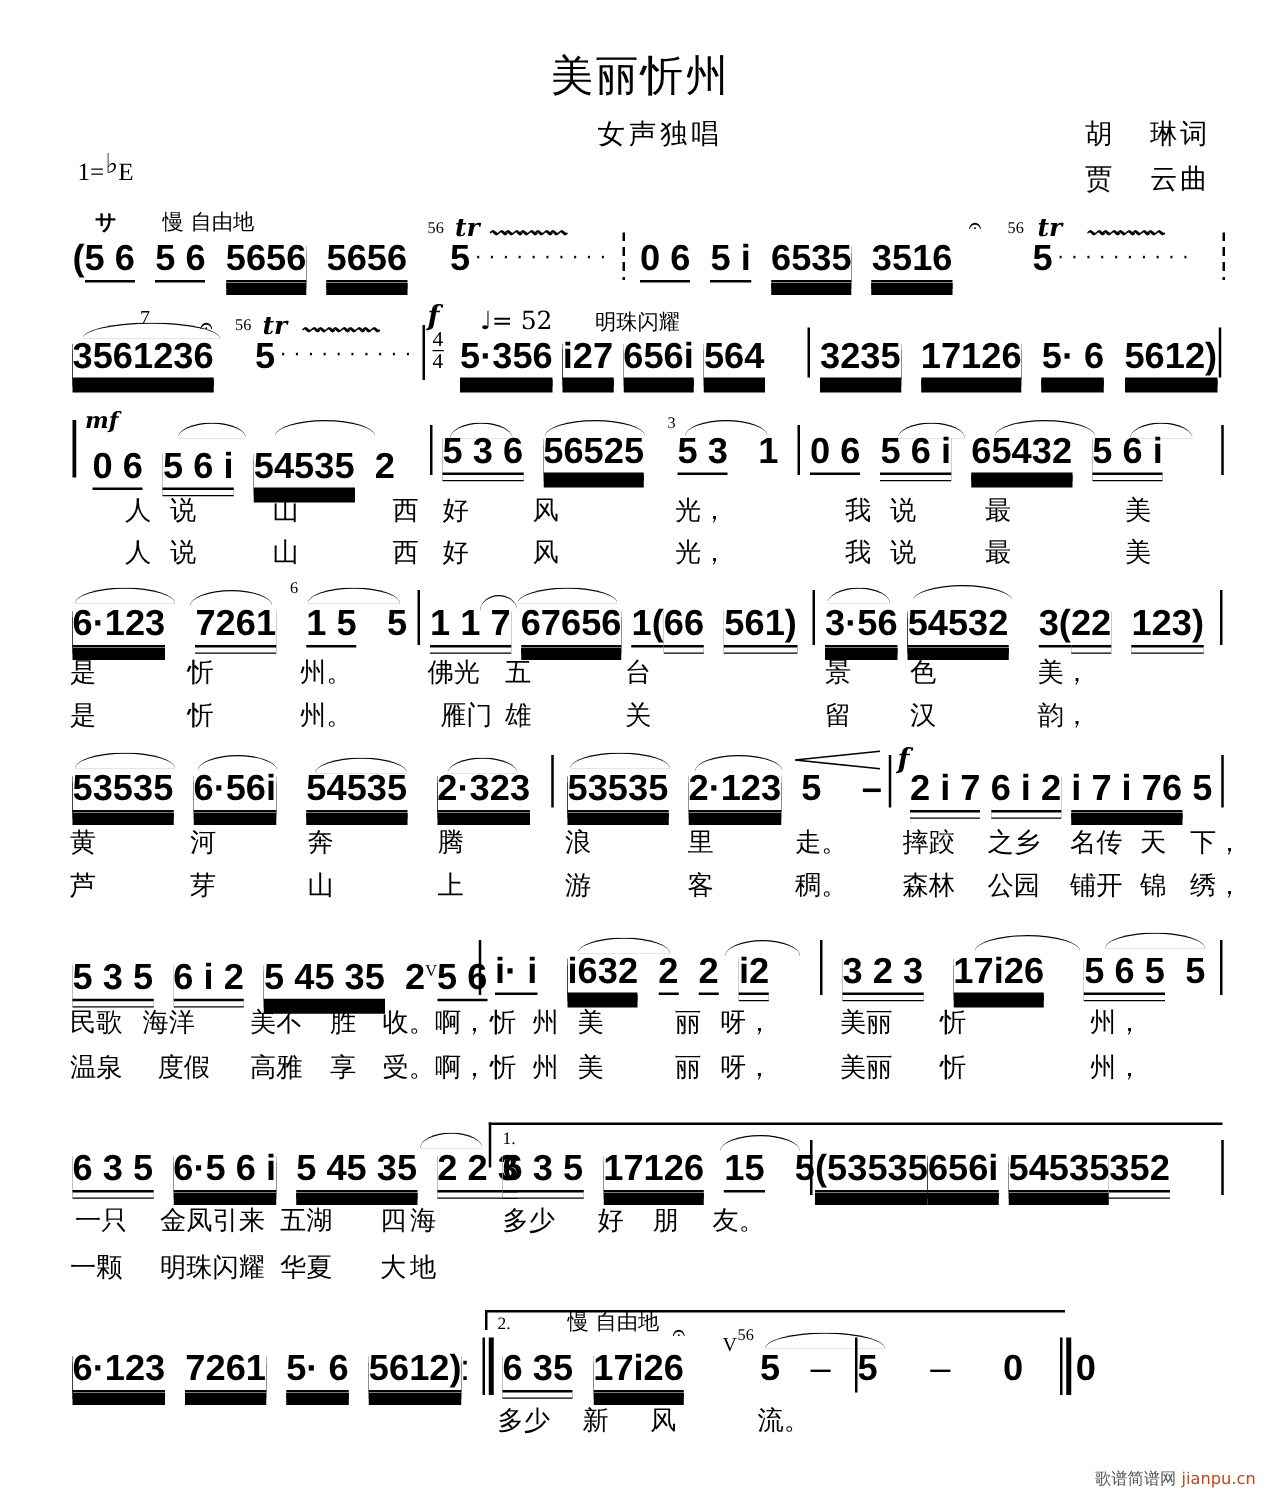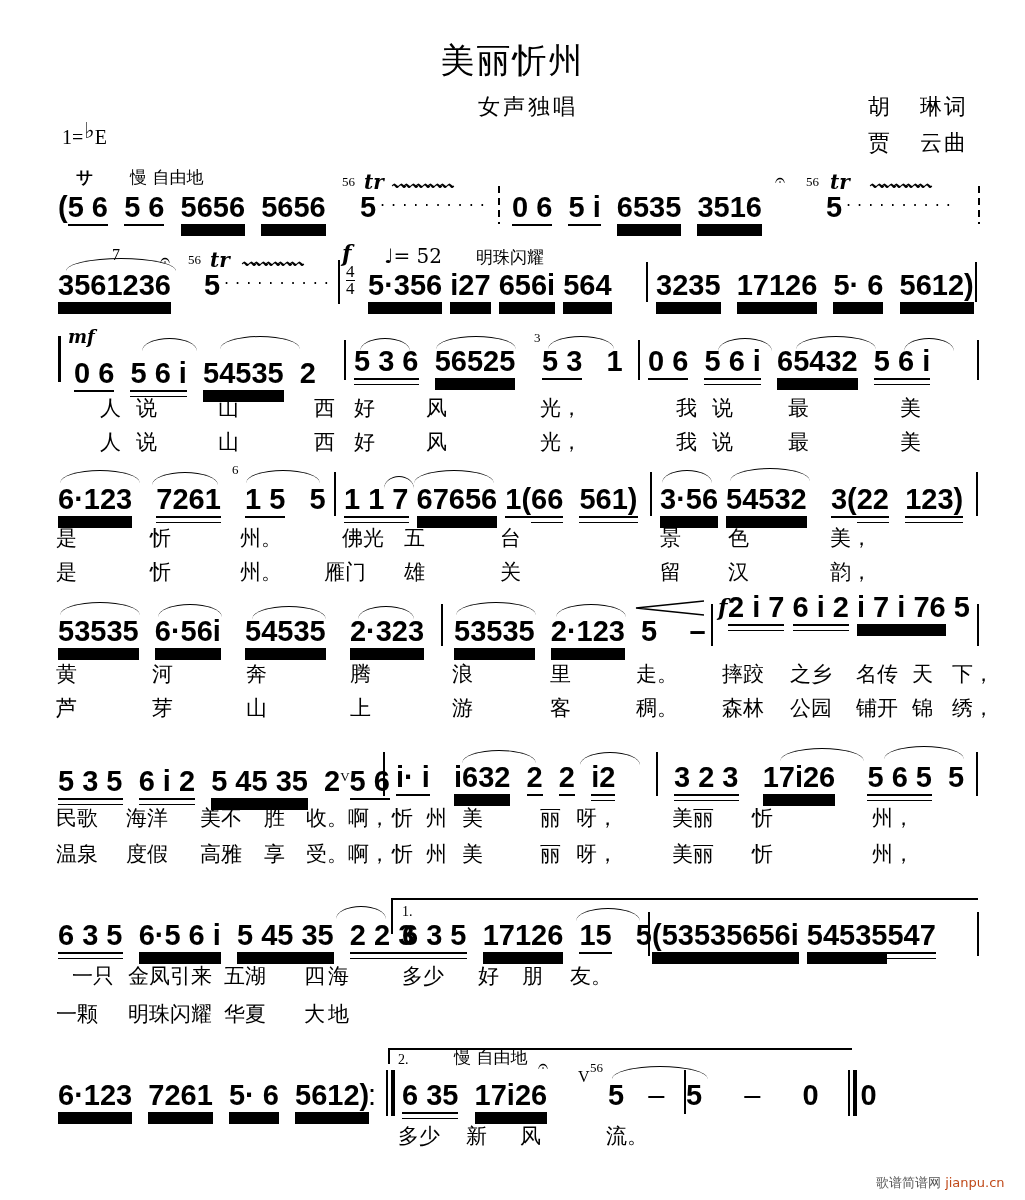--- a/index.html
+++ b/index.html
@@ -167,21 +167,21 @@
     <span class="abs" style="left:404px">五</span>
     <span class="abs" style="left:500px">台</span>
     <span class="abs" style="left:660px">景</span>
     <span class="abs" style="left:728px">色</span>
     <span class="abs" style="left:830px">美，</span>
 </div>
 <div class="abs lyric" style="top:558px;left:0;width:1025px;height:26px">
   <span class="abs" style="left:56px">是</span>
     <span class="abs" style="left:150px">忻</span>
     <span class="abs" style="left:240px">州。</span>
-    <span class="abs" style="left:324px">雁门</span>
+    <span class="abs" style="left:352px">雁门</span>
     <span class="abs" style="left:404px">雄</span>
     <span class="abs" style="left:500px">关</span>
     <span class="abs" style="left:660px">留</span>
     <span class="abs" style="left:728px">汉</span>
     <span class="abs" style="left:830px">韵，</span>
 </div>
 
 <div class="arc" style="left:60px;top:602px;width:80px"></div>
 <div class="arc" style="left:158px;top:604px;width:64px"></div>
 <div class="arc" style="left:252px;top:606px;width:74px"></div>
@@ -193,21 +193,21 @@
 <div class="arc" style="left:456px;top:602px;width:80px"></div>
 <div class="arc" style="left:556px;top:604px;width:70px"></div>
 <div class="abs notes" style="left:454px;top:616px">
   <span class="grp t">53535</span>&nbsp;&nbsp;<span class="grp t">2·123</span>&nbsp;&nbsp;<span>5</span>&nbsp;&nbsp;&nbsp;&nbsp;<span>–</span>
 </div>
 <svg class="abs" style="left:634px;top:600px" width="72" height="16">
     <polyline points="70,1 2,8 70,15" fill="none" stroke="#000" stroke-width="1.3"></polyline>
   </svg>
 <div class="bar" style="left:711px;top:604px;height:42px"></div>
 <div class="abs dyn" style="left:718px;top:594px">f</div>
-<div class="abs notes" style="left:728px;top:592px">
+<div class="abs notes" style="left:728px;top:616px">
   <span class="grp d">2 i 7</span>&nbsp;<span class="grp d">6 i 2</span>&nbsp;<span class="grp t">i 7 i 76</span>&nbsp;<span>5</span>
 </div>
 <div class="bar" style="left:977px;top:604px;height:42px"></div>
 <div class="abs lyric" style="top:660px;left:0;width:1025px;height:26px">
   <span class="abs" style="left:56px">黄</span>
     <span class="abs" style="left:152px">河</span>
     <span class="abs" style="left:246px">奔</span>
     <span class="abs" style="left:350px">腾</span>
     <span class="abs" style="left:452px">浪</span>
     <span class="abs" style="left:550px">里</span>
@@ -244,21 +244,21 @@
 </div>
 <div class="bar" style="left:656px;top:752px;height:44px"></div>
 <div class="arc" style="left:780px;top:748px;width:84px"></div>
 <div class="arc" style="left:884px;top:746px;width:80px"></div>
 <div class="abs notes" style="left:674px;top:762px">
   <span class="grp d">3 2 3</span>&nbsp;&nbsp;&nbsp;<span class="grp t">17i26</span>&nbsp;&nbsp;&nbsp;&nbsp;<span class="grp d">5 6 5</span>&nbsp;&nbsp;<span>5</span>
 </div>
 <div class="bar" style="left:976px;top:752px;height:44px"></div>
 <div class="abs lyric" style="top:804px;left:0;width:1025px;height:26px">
   <span class="abs" style="left:56px">民歌</span>
-    <span class="abs" style="left:126px">海洋</span>
+    <span class="abs" style="left:114px">海洋</span>
     <span class="abs" style="left:200px">美不</span>
     <span class="abs" style="left:264px">胜</span>
     <span class="abs" style="left:306px">收。啊，</span>
     <span class="abs" style="left:392px">忻</span>
     <span class="abs" style="left:426px">州</span>
     <span class="abs" style="left:462px">美</span>
     <span class="abs" style="left:540px">丽</span>
     <span class="abs" style="left:576px">呀，</span>
     <span class="abs" style="left:672px">美丽</span>
     <span class="abs" style="left:752px">忻</span>
@@ -285,25 +285,25 @@
 </div>
 <div class="arc" style="left:336px;top:906px;width:50px"></div>
 <div class="volta" style="left:391px;top:898px;width:585px;height:34px"></div>
 <div class="abs small" style="left:402px;top:904px;font-size:14px">1.</div>
 <div class="abs notes" style="left:402px;top:920px">
   <span class="grp d">6 3 5</span>&nbsp;&nbsp;<span class="grp t">17126</span>&nbsp;&nbsp;<span class="grp">15</span>&nbsp;&nbsp;&nbsp;<span>5</span>
 </div>
 <div class="arc" style="left:576px;top:908px;width:64px"></div>
 <div class="bar" style="left:648px;top:912px;height:44px"></div>
 <div class="abs notes" style="left:652px;top:920px">
-  <span class="grp t">(53535</span><span class="grp t">656i</span>&nbsp;<span class="grp t">54535</span><span class="grp d">547</span>
+  <span class="grp t">(53535</span><span class="grp t">656i</span>&nbsp;<span class="grp t">54535</span><span class="grp d">352</span>
 </div>
 <div class="bar" style="left:977px;top:912px;height:44px"></div>
 <div class="abs lyric" style="top:962px;left:0;width:1025px;height:26px">
-  <span class="abs" style="left:72px">一只</span>
+  <span class="abs" style="left:60px">一只</span>
     <span class="abs" style="left:128px">金凤引来</span>
     <span class="abs" style="left:224px">五湖</span>
     <span class="abs" style="left:304px">四</span>
     <span class="abs" style="left:328px">海</span>
     <span class="abs" style="left:402px">多少</span>
     <span class="abs" style="left:478px">好</span>
     <span class="abs" style="left:522px">朋</span>
     <span class="abs" style="left:570px">友。</span>
 </div>
 <div class="abs lyric" style="top:1000px;left:0;width:1025px;height:26px">

